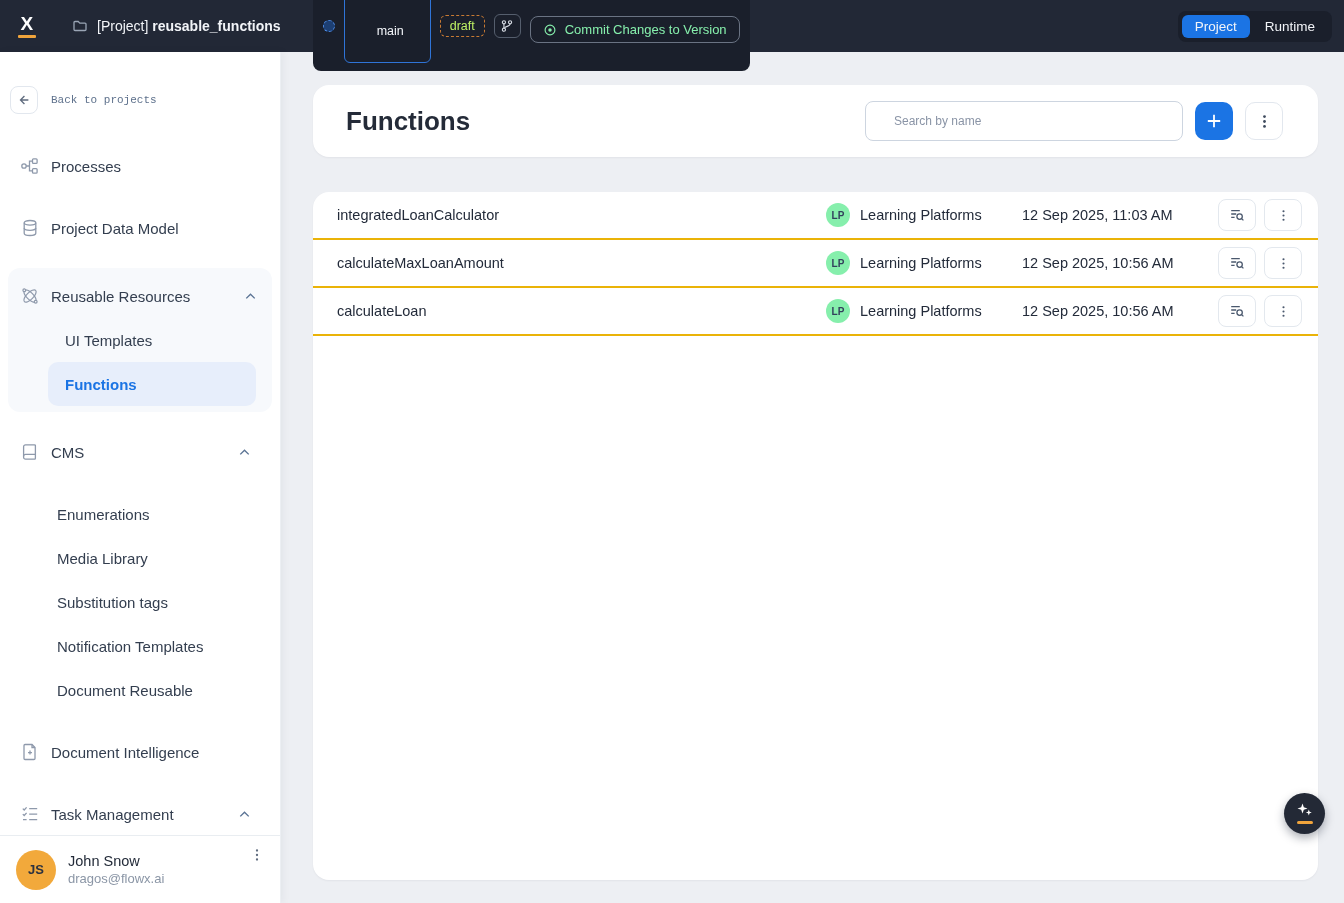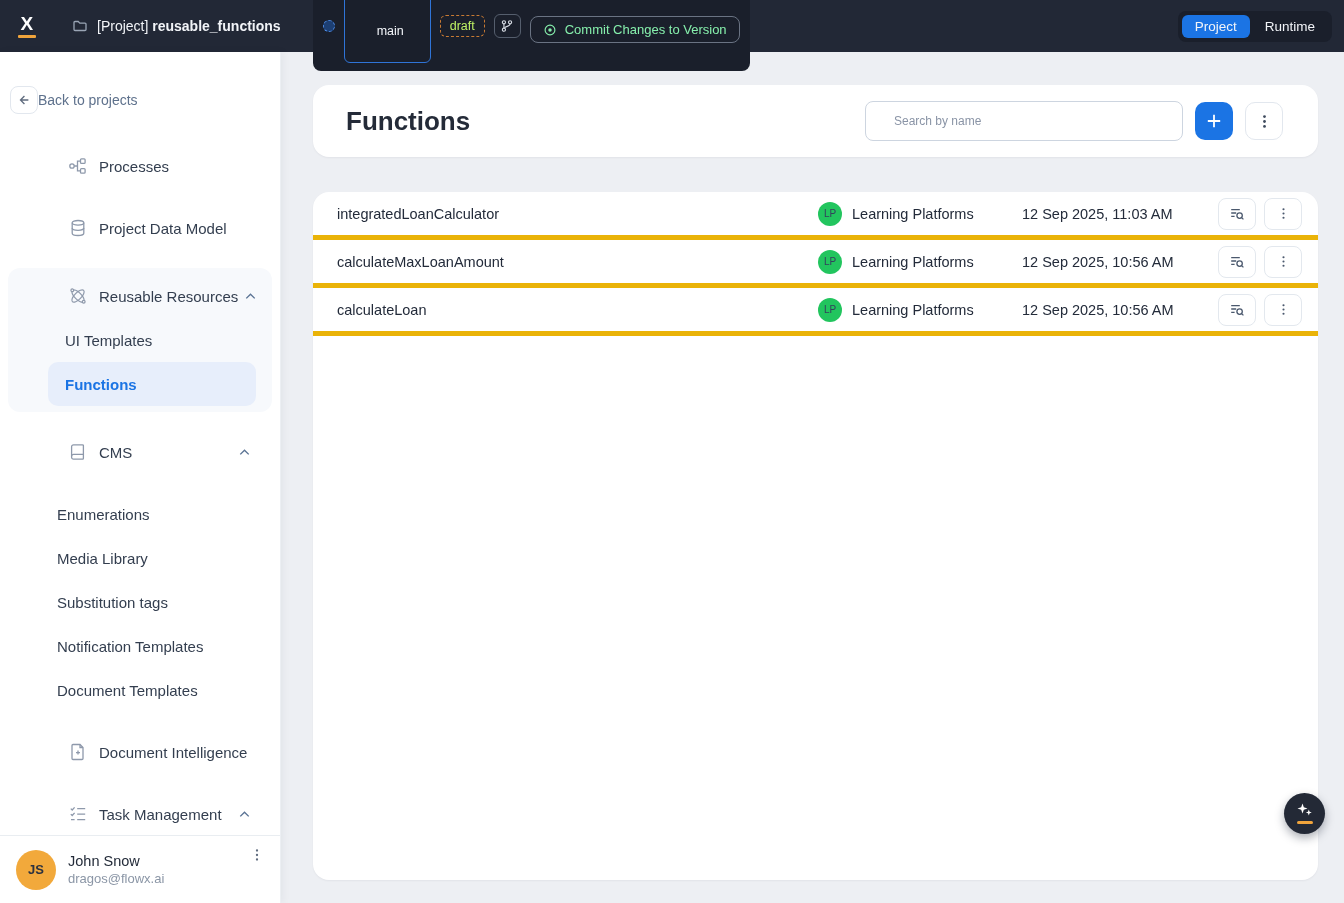--- a/index.html
+++ b/index.html
@@ -61,24 +61,24 @@
     width:281px; background:#fff; display:flex; flex-direction:column;
     border-right:1px solid #eceff3; box-shadow:2px 0 8px rgba(25,35,55,.05);
     flex:none;
   }
   .side-scroll { flex:1; overflow:hidden; padding-top:34px; }
   .back-row { display:flex; align-items:center; padding:0 16px 0 10px; margin-bottom:30px; cursor:pointer; }
   .back-btn {
     width:28px; height:28px; border:1px solid #e2e7ee; border-radius:8px; background:#fff;
     display:flex; align-items:center; justify-content:center; color:#5f6b7e; cursor:pointer; flex:none;
   }
-  .back-label { font-size:14px; color:#5e718c; }
+  .back-label { margin-left:13px; font-size:11px; color:#5e718c;font-family:Liberation Mono, monospace; }
   .nav-item {
     height:44px; display:flex; align-items:center; padding:0 28px 0 20px;
-    margin-bottom:18px; cursor:pointer;margin-left:48px;
+    margin-bottom:18px; cursor:pointer;
   }
   .nav-item .nicon { width:20px; height:20px; color:#8e99ab; flex:none; display:flex; align-items:center; }
   .nav-item .nlabel { margin-left:11px; font-size:15px; color:#333e4f; }
   .nav-item .chev { margin-left:auto; color:#5a7394; display:flex; }
   .group {
     background:#f7f9fc; border-radius:12px; margin:0 8px 18px 8px; padding:6px 0;
   }
   .group .nav-item { margin-bottom:0; padding:0 14px 0 12px; }
   .sub-item {
     height:44px; display:flex; align-items:center; margin:0 16px 0 40px;
@@ -123,26 +123,26 @@
     background:#fff; border-radius:16px; margin-top:35px; flex:1;
     box-shadow:0 1px 2px rgba(16,24,40,.05); overflow:hidden;
     display:flex; flex-direction:column;
   }
   .trow {
     display:grid; grid-template-columns:228px 253px 204px 1fr 118px;
     align-items:center; padding-left:24px; padding-right:16px;
   }
   .thead { height:45px; border-bottom:1px solid #e8ecf1; }
   .thead .th { font-size:13px; color:#5b6a82; }
-  .tbody-row { height:48px; border-bottom:5px solid #eab308; cursor:pointer; }
+  .tbody-row { height:48px; border-bottom:2px solid #eab308; cursor:pointer; }
   .cell { font-size:14.5px; color:#232b3a; overflow:hidden; text-overflow:ellipsis; white-space:nowrap; }
   .editedby { display:flex; align-items:center; gap:10px; }
   .lp-avatar {
-    width:24px; height:24px; border-radius:50%; background:#22c55e; color:#33415c;
-    font-size:10px; font-weight:400; display:flex; align-items:center; justify-content:center; flex:none;
+    width:24px; height:24px; border-radius:50%; background:#86efac; color:#33415c;
+    font-size:10px; font-weight:700; display:flex; align-items:center; justify-content:center; flex:none;margin-left:8px;
   }
   .row-actions { display:flex; align-items:center; gap:8px; justify-content:flex-end; }
   .row-action-btn {
     width:38px; height:32px; border:1px solid #e3e8ee; border-radius:8px; background:#fff;
     display:flex; align-items:center; justify-content:center; color:#4a586d; cursor:pointer;
   }
 
   
   .fab {
     position:absolute; right:19px; bottom:69px; width:41px; height:41px; border-radius:50%;
@@ -288,21 +288,21 @@
           <div class="sub-item">
             <span>Media Library</span>
           </div>
           <div class="sub-item">
             <span>Substitution tags</span>
           </div>
           <div class="sub-item">
             <span>Notification Templates</span>
           </div>
           <div class="sub-item" style="margin-bottom:18px;">
-            <span>Document Templates</span>
+            <span>Document Reusable</span>
           </div>
         </div>
 
         <div class="nav-item">
           <span class="nicon">
             <svg width="20" height="20" viewBox="0 0 20 20" fill="none" stroke="currentColor" stroke-width="1.3">
               <path d="M5 2.5h7l3 3v11a1 1 0 0 1-1 1H5a1 1 0 0 1-1-1v-13a1 1 0 0 1 1-1z"></path>
               <path d="M12 2.5v3h3M10 8.6v4M8 10.6h4"></path>
             </svg>
           </span>

